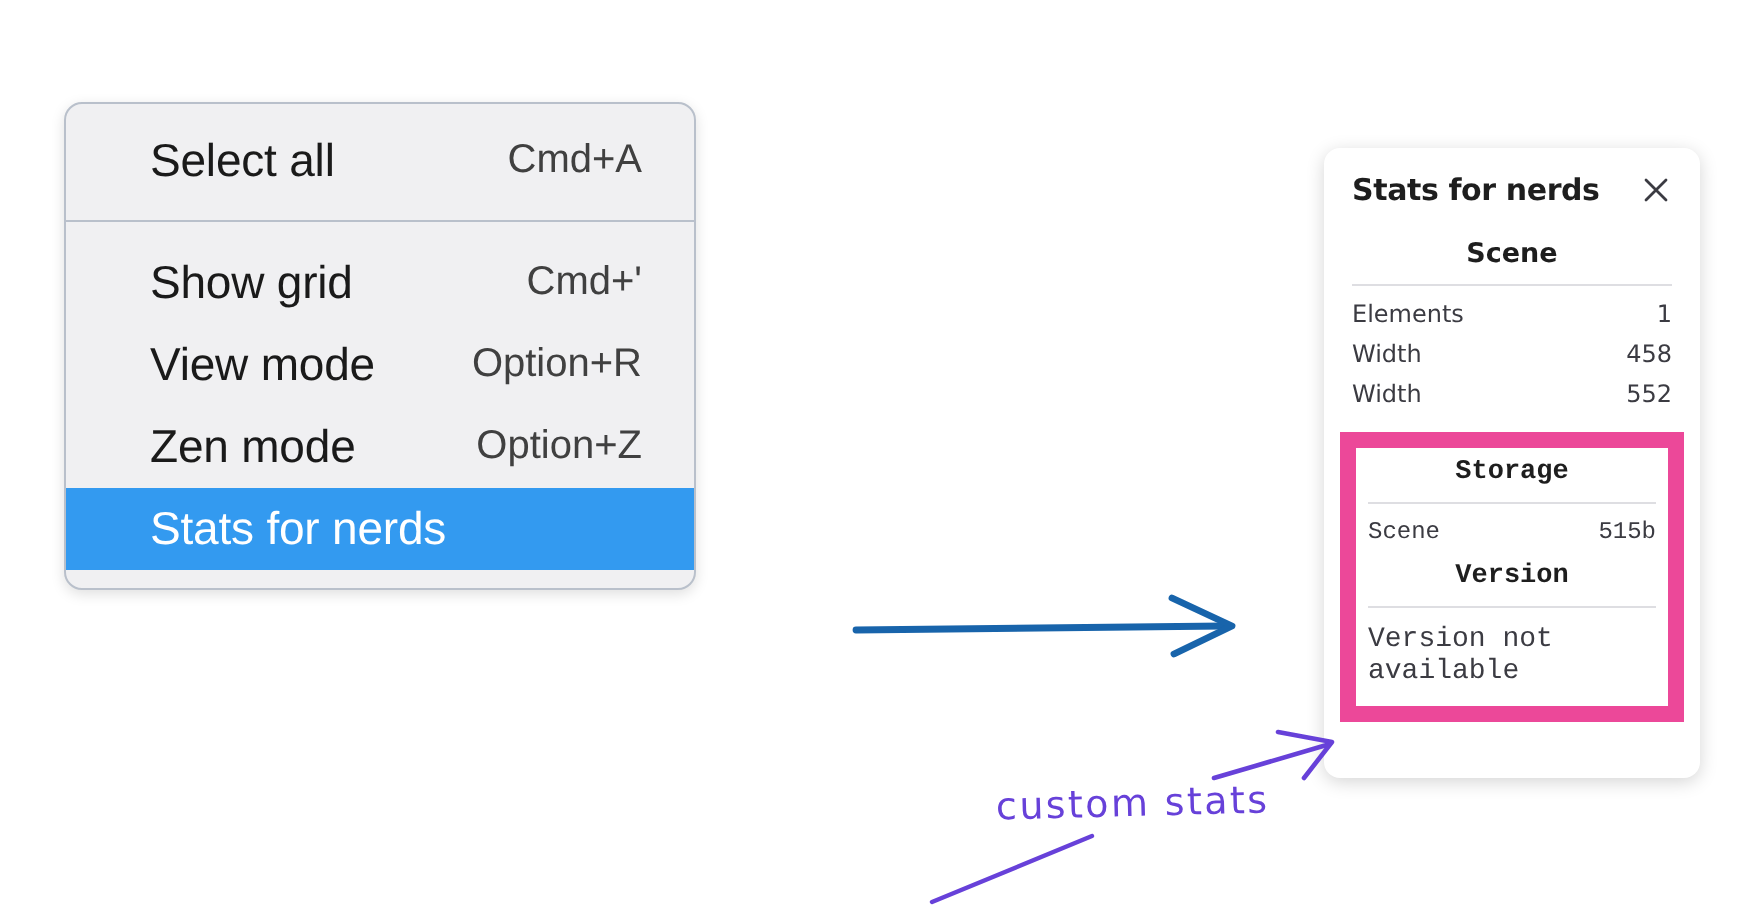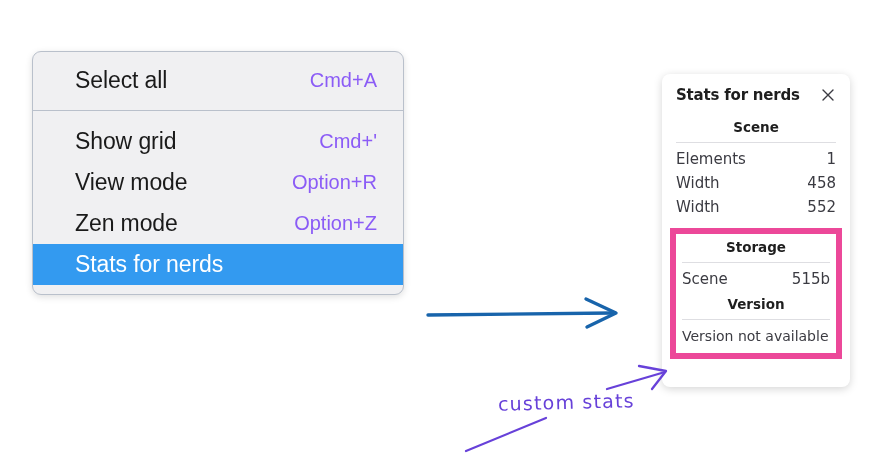--- a/index.html
+++ b/index.html
@@ -14,21 +14,21 @@
     overflow: hidden;
     font-family: "Liberation Sans", sans-serif;
     -webkit-font-smoothing: antialiased;
   }
 
   
   .menu {
     position: absolute;
     left: 32px;
     top: 51px;
-    width: 372px;
+    width: 316px;
     background: #f0f0f2;
     border: 1px solid #b9c0cb;
     border-radius: 9px;
     box-shadow: 0 2px 7px rgba(0,0,0,0.13);
     overflow: hidden;
     box-sizing: border-box;
   }
   .menu-group {
     padding: 8px 0;
   }
@@ -50,21 +50,21 @@
     cursor: default;
   }
   .menu-item .label {
     font-size: 23px;
     color: #1a1a1a;
     letter-spacing: -0.1px;
     white-space: nowrap;
   }
   .menu-item .shortcut {
     font-size: 20px;
-    color: #8b5cf6;
+    color: #404040;
     white-space: nowrap;
   }
   .menu-item.selected {
     background: #339af0;
   }
   .menu-item.selected .label { color: #ffffff; }
   .menu-item.selected .shortcut { color: #cfe6fb; }
 
   
   .stats-panel {
@@ -110,37 +110,38 @@
   }
   .section-divider {
     height: 1px;
     background: #dedee2;
     margin-bottom: 4px;
   }
   .stat-row {
     display: flex;
     justify-content: space-between;
     align-items: flex-start;
-    font-size: 15px;
+    font-size: 12px;
     color: #3b3b42;
     padding: 3px 0;
   }
   .stat-row .value { color: #3b3b42; }
   .plain-row {
     font-size: 14px;
     color: #3b3b42;
     padding: 4px 0 1px 0;
   }
 
   
   .highlight-box {
-    border: 6px solid #ec4899;
+    border: 8px solid #ec4899;
     margin: 9px 8px 16px 8px;
     padding: 0 6px 8px 6px;
     box-sizing: border-box;
+    font-family: Liberation Mono, monospace;
   }
   .highlight-box .section-head { padding-top: 5px; }
 
   
   .annotations {
     position: absolute;
     left: 0; top: 0;
     width: 873px;
     height: 461px;
     pointer-events: none;

